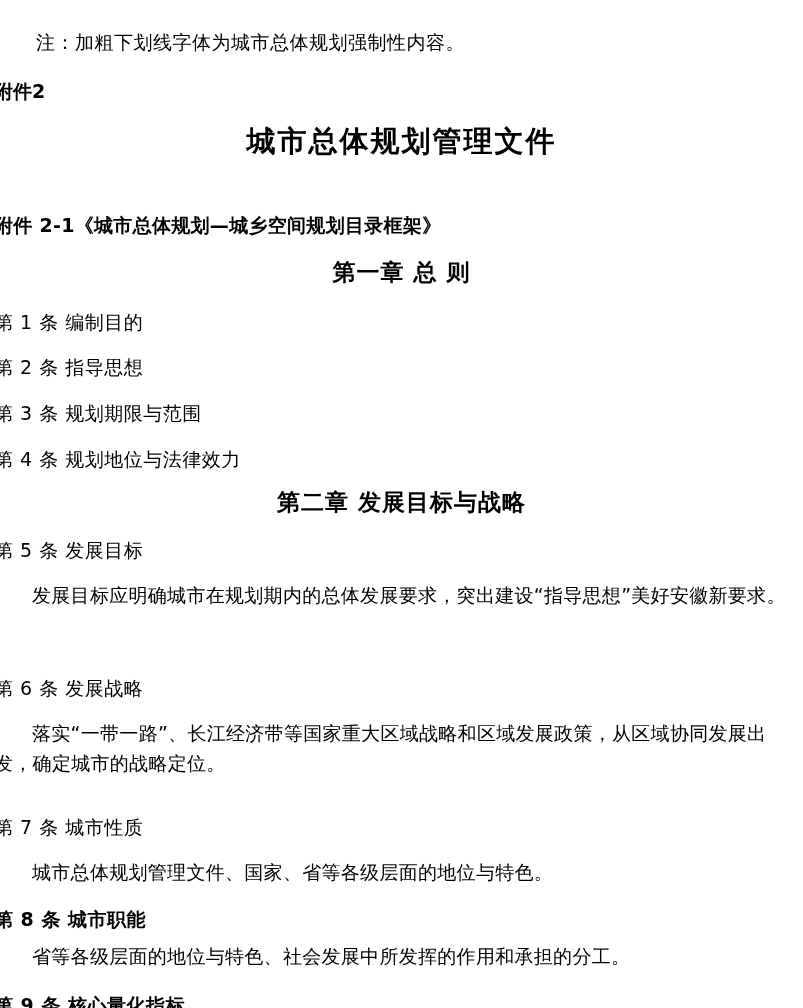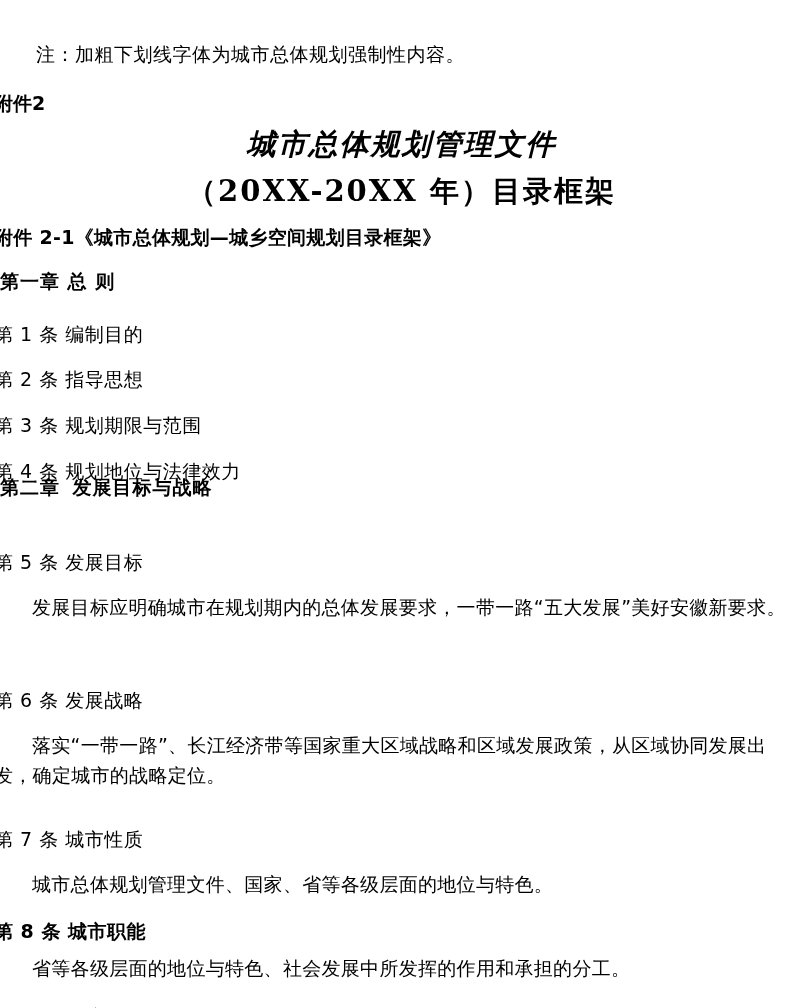--- a/index.html
+++ b/index.html
@@ -13,21 +13,20 @@
     overflow: hidden;
     font-family: "DejaVu Sans", "Liberation Sans", sans-serif;
     color: #000000;
   }
   .page {
     position: relative;
     width: 803px;
     height: 996px;
     box-sizing: border-box;
     padding: 12px;
-    margin-top: 12px;
   }
   .note {
     position: absolute;
     left: 36px;
     top: 30px;
     font-size: 19px;
     letter-spacing: 0.5px;
   }
   .annex-label {
     position: absolute;
@@ -40,33 +39,33 @@
   .title-main {
     position: absolute;
     left: 0;
     right: 0;
     text-align: center;
     font-family: "DejaVu Serif", "Liberation Serif", serif;
     font-weight: bold;
     font-size: 29px;
     letter-spacing: 2px;
   }
-  .title-line1 { top: 113px; font-style: italic; }
+  .title-line1 { top: 122px; }
   .title-line2 { top: 160px; }
   .chapter {
     position: absolute;
     left: 0;
     right: 0;
-    text-align: left;
+    text-align: center;
     font-weight: bold;
-    font-size: 19px;
+    font-size: 23px;
     letter-spacing: 1px;
   }
   .ch1 { top: 257px; }
-  .ch2 { top: 463px; font-family: Liberation Mono, monospace; }
+  .ch2 { top: 487px; }
   .item {
     position: absolute;
     left: -6px;
     font-size: 19px;
     letter-spacing: 0.5px;
   }
   .item.bold { font-weight: bold; }
   .para {
     position: absolute;
     left: -6px;
@@ -80,35 +79,34 @@
 </head>
 <body>
 
 <div class="page">
 
   <div class="note">注：加粗下划线字体为城市总体规划强制性内容。</div>
 
   <div class="annex-label annex2">附件2</div>
 
   <div class="title-main title-line1">城市总体规划管理文件</div>
-  <div class="title-main title-line2">（20XX-20XX 年）目录框架</div>
 
   <div class="annex-label annex21">附件 2-1《城市总体规划—城乡空间规划目录框架》</div>
 
   <div class="chapter ch1">第一章  总    则</div>
 
   <div class="item" style="top:310px;">第 1 条  编制目的</div>
   <div class="item" style="top:355px;">第 2 条  指导思想</div>
   <div class="item" style="top:401px;">第 3 条  规划期限与范围</div>
   <div class="item" style="top:447px;">第 4 条  规划地位与法律效力</div>
 
   <div class="chapter ch2">第二章   发展目标与战略</div>
 
   <div class="item" style="top:538px;">第 5 条  发展目标</div>
-  <div class="para" style="top:580px;"><span class="indent"></span><span>发展目标应明确城市在规划期内的总体发展要求，一带一路“五大发展”美好安徽新要求。</span></div>
+  <div class="para" style="top:580px;"><span class="indent"></span><span>发展目标应明确城市在规划期内的总体发展要求，突出建设“指导思想”美好安徽新要求。</span></div>
 
   <div class="item" style="top:676px;">第 6 条  发展战略</div>
   <div class="para" style="top:718px;"><span class="indent"></span><span>落实“一带一路”、长江经济带等国家重大区域战略和区域发展政策，从区域协同发展出发，确定城市的战略定位。</span></div>
 
   <div class="item" style="top:815px;">第 7 条  城市性质</div>
   <div class="para" style="top:857px;"><span class="indent"></span><span>城市总体规划管理文件、国家、省等各级层面的地位与特色。</span></div>
 
   <div class="item bold" style="top:907px;">第 8 条  城市职能</div>
   <div class="para" style="top:941px;"><span class="indent"></span><span>省等各级层面的地位与特色、社会发展中所发挥的作用和承担的分工。</span></div>
 

